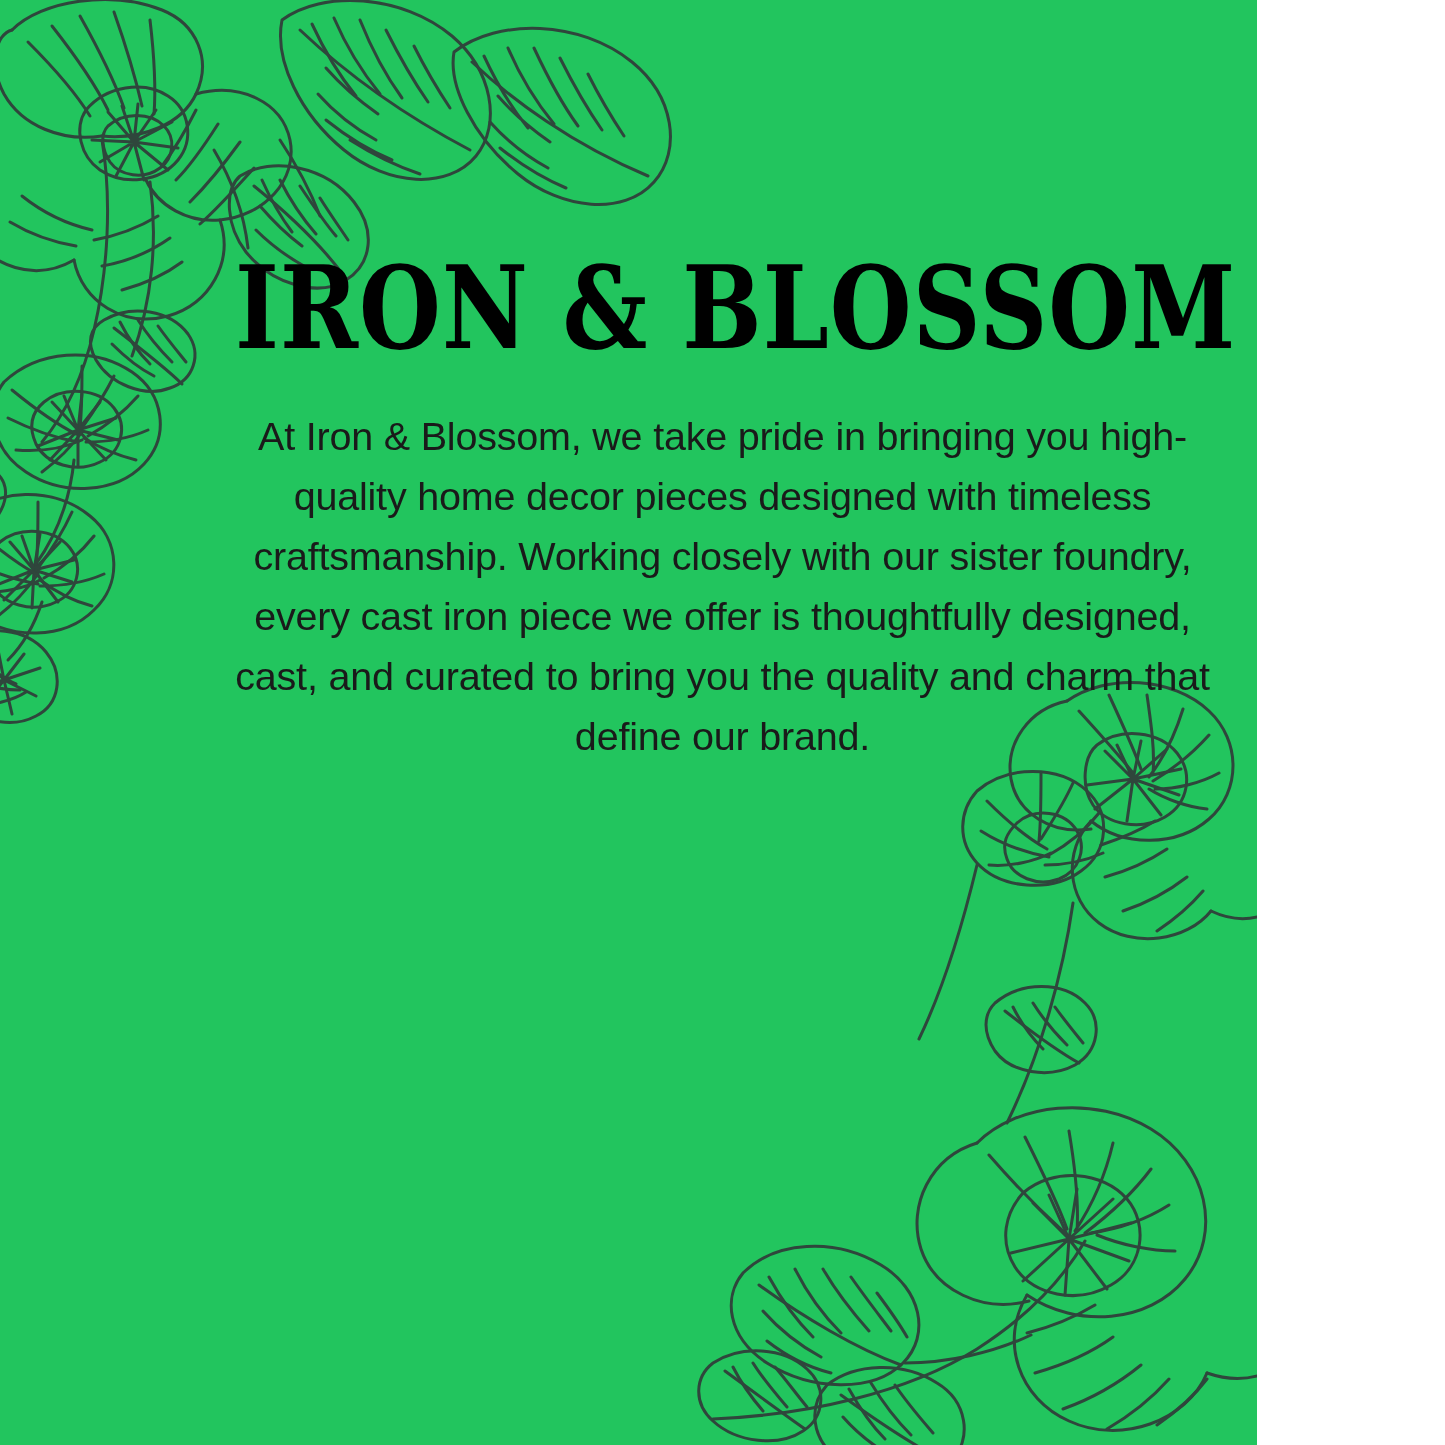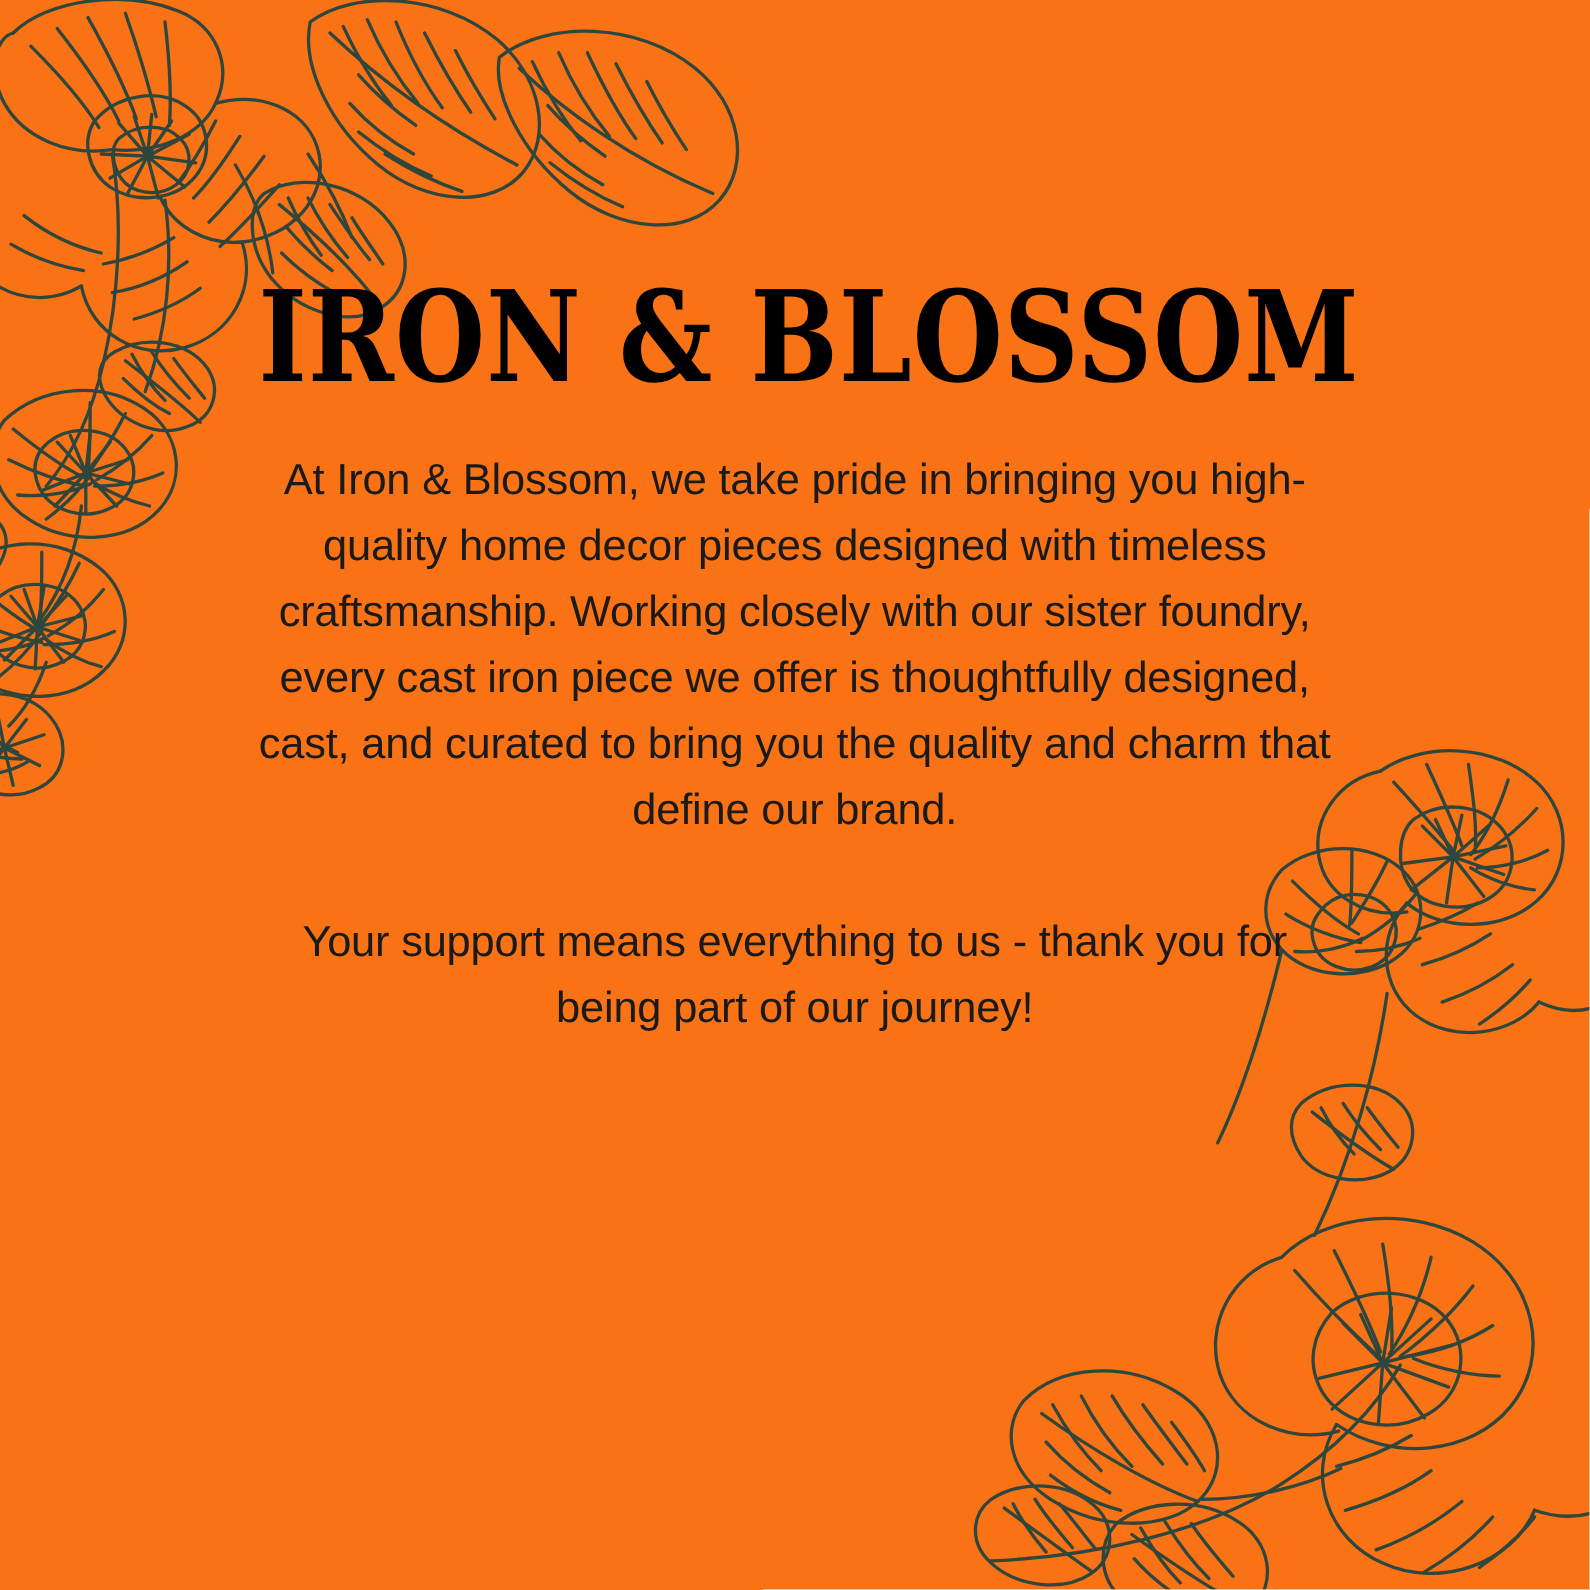--- a/index.html
+++ b/index.html
@@ -5,23 +5,23 @@
   html, body {
     margin: 0;
     padding: 0;
     background: #ffffff;
   }
   body {
     font-family: "Liberation Sans", sans-serif;
   }
   #card {
     position: relative;
-    width: 1445px;
+    width: 1257px;
     height: 1445px;
-    background: #f97316;
+    background: #22c55e;
     overflow: hidden;
   }
 
   
   .floral {
     position: absolute;
     pointer-events: none;
   }
   .floral svg { display: block; }
 
@@ -227,16 +227,15 @@
         <path d="M488 330 C514 308 556 308 578 330 C596 348 592 378 568 392 C542 406 504 400 488 378 C476 360 476 342 488 330Z"></path>
         <path d="M498 338 C526 360 554 380 572 390"></path>
         <path d="M506 334 C514 350 524 364 536 376 M526 330 C536 346 548 360 560 372 M548 334 C558 348 568 360 576 370"></path>
       </g>
     </svg>
   </div>
 
   <div id="content">
     <h1 id="brand-title">IRON &amp; BLOSSOM</h1>
     <p class="body-par" id="paragraph-mission">At Iron &amp; Blossom, we take pride in bringing you high-quality home decor pieces designed with timeless craftsmanship. Working closely with our sister foundry, every cast iron piece we offer is thoughtfully designed, cast, and curated to bring you the quality and charm that define our brand.</p>
-    <p class="body-par" id="paragraph-thanks">Your support means everything to us - thank you for being part of our journey!</p>
   </div>
 
 </div>
 
 </body></html>

